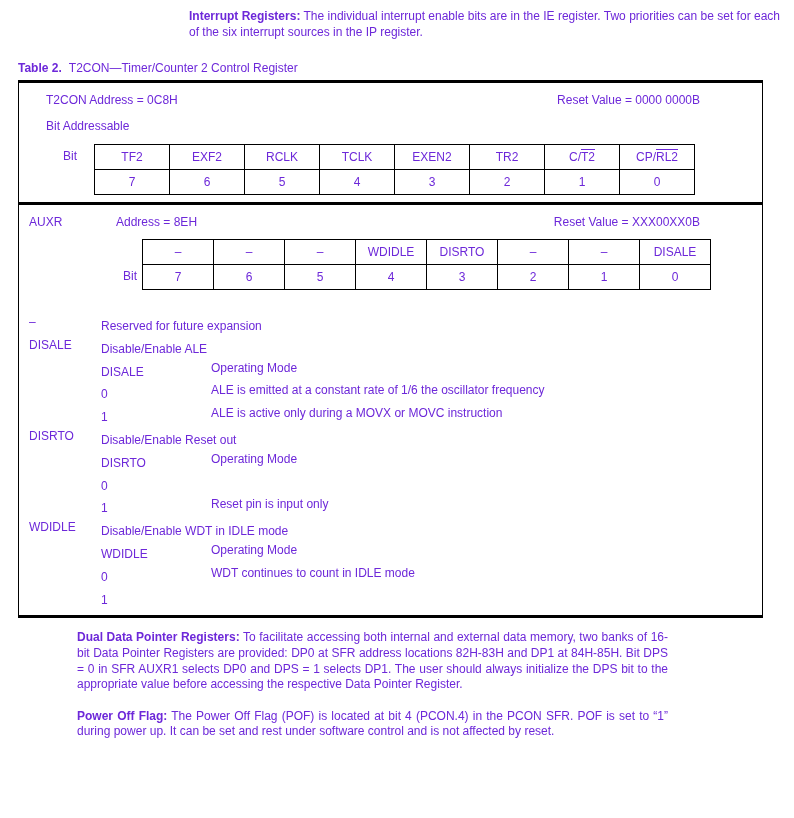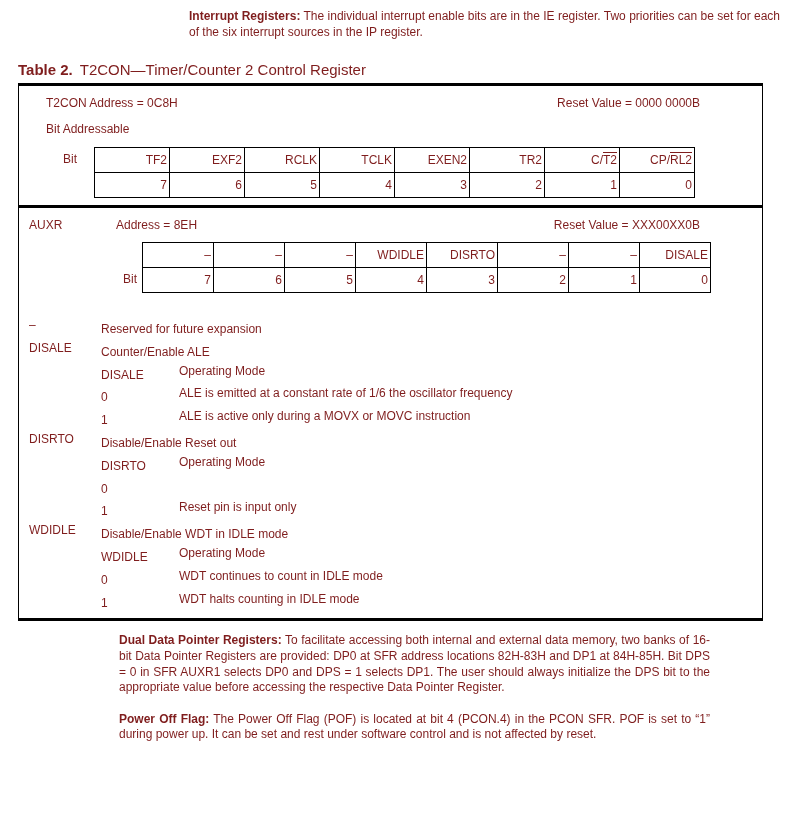--- a/index.html
+++ b/index.html
@@ -1,26 +1,26 @@
 <!DOCTYPE html>
 <html><head>
 <meta charset="utf-8">
 <style>
   * { margin:0; padding:0; box-sizing:border-box; }
   html,body { background:#ffffff; }
   .page {
     position:relative; width:794px; height:818px; overflow:hidden;
-    font-family:"Liberation Sans", sans-serif; font-size:12px; color:#7f1d1d;
+    font-family:"Liberation Sans", sans-serif; font-size:12px; color:#6d28d9;
     background:#ffffff;
   }
   .para { text-align:justify; line-height:15.6px; }
   .para b { font-weight:bold; }
   .intro { margin:9px 0 0 189px; width:591px; }
 
-  .caption { margin:21px 0 5px 18px; font-size:15px; }
+  .caption { margin:21px 0 5px 18px; font-size:12px; }
   .cap-label { font-weight:bold; margin-right:7px; }
 
   .rule { margin-left:18px; width:745px; height:3px; background:#000; }
 
   .regbox { margin-left:18px; width:745px; border-left:1.4px solid #000; border-right:1.4px solid #000; }
   .regbox.open-bottom { border-bottom:none; padding-bottom:7px; }
 
   
   .t2-row1 { display:flex; justify-content:space-between; padding:10px 62px 0 27px; line-height:15.6px; }
   .t2-row2 { padding:10px 0 0 27px; line-height:15.6px; }
@@ -34,35 +34,35 @@
   
   .bit-strip { display:flex; align-items:flex-start; }
   .bit-strip.t2 { margin-top:10px; }
   .bit-strip.t3 { margin-top:8px; }
   .bit-label { flex:none; line-height:25px; text-align:right; }
   .bl2 { width:75px; padding-right:17px; }
   .bl3 { width:123px; padding-right:5px; margin-top:25px; }
 
   table.bittable { border-collapse:collapse; }
   table.bittable td {
-    border:1.3px solid #000; height:25px; text-align:right; vertical-align:middle;
+    border:1.3px solid #000; height:25px; text-align:center; vertical-align:middle;
     font-size:12px; padding:0 2px;
   }
   table.bittable.t2 td { width:75px; }
   table.bittable.t3 td { width:71px; }
   .ov { text-decoration:overline; }
 
   
   .defs { margin-top:21px; padding-bottom:8px; }
   .defrow { display:flex; align-items:center; height:22.8px; padding-left:10px; line-height:22.8px; }
   .dc1 { width:72px; flex:none; white-space:nowrap; }
   .dc2 { width:78px; flex:none; white-space:nowrap;margin-top:8px; }
-  .dc3 { flex:1; white-space:nowrap; }
-
-  .bottom-paras { margin-left:119px; width:591px; }
+  .dc3 { flex:1; white-space:nowrap;margin-left:32px; }
+
+  .bottom-paras { margin-left:77px; width:591px; }
   .p1 { margin-top:12px; }
   .p2 { margin-top:16px; }
 </style>
 </head>
 <body>
 
 <div class="page">
 
   <p class="para intro"><b>Interrupt Registers:</b><span> The individual interrupt enable bits are in the IE register. Two priorities can be set for each of the six interrupt sources in the IP register.</span></p>
 
@@ -145,21 +145,21 @@
     </div>
 
     <div class="defs">
       <div class="defrow">
           <span class="dc1">–</span>
           <span class="dc2">Reserved for future expansion</span>
           <span class="dc3"></span>
         </div>
       <div class="defrow">
           <span class="dc1">DISALE</span>
-          <span class="dc2">Counter/Enable ALE</span>
+          <span class="dc2">Disable/Enable ALE</span>
           <span class="dc3"></span>
         </div>
       <div class="defrow">
           <span class="dc1"></span>
           <span class="dc2">DISALE</span>
           <span class="dc3">Operating Mode</span>
         </div>
       <div class="defrow">
           <span class="dc1"></span>
           <span class="dc2">0</span>
@@ -200,21 +200,20 @@
           <span class="dc3">Operating Mode</span>
         </div>
       <div class="defrow">
           <span class="dc1"></span>
           <span class="dc2">0</span>
           <span class="dc3">WDT continues to count in IDLE mode</span>
         </div>
       <div class="defrow">
           <span class="dc1"></span>
           <span class="dc2">1</span>
-          <span class="dc3">WDT halts counting in IDLE mode</span>
         </div>
     </div>
   </div>
   <div class="rule"></div>
 
   <div class="bottom-paras">
     <p class="para p1"><b>Dual Data Pointer Registers:</b><span> To facilitate accessing both internal and external data memory, two banks of 16-bit Data Pointer Registers are provided: DP0 at SFR address locations 82H-83H and DP1 at 84H-85H. Bit DPS = 0 in SFR AUXR1 selects DP0 and DPS = 1 selects DP1. The user should always initialize the DPS bit to the appropriate value before accessing the respective Data Pointer Register.</span></p>
     <p class="para p2"><b>Power Off Flag:</b><span> The Power Off Flag (POF) is located at bit 4 (PCON.4) in the PCON SFR. POF is set to “1” during power up. It can be set and rest under software control and is not affected by reset.</span></p>
   </div>
 

